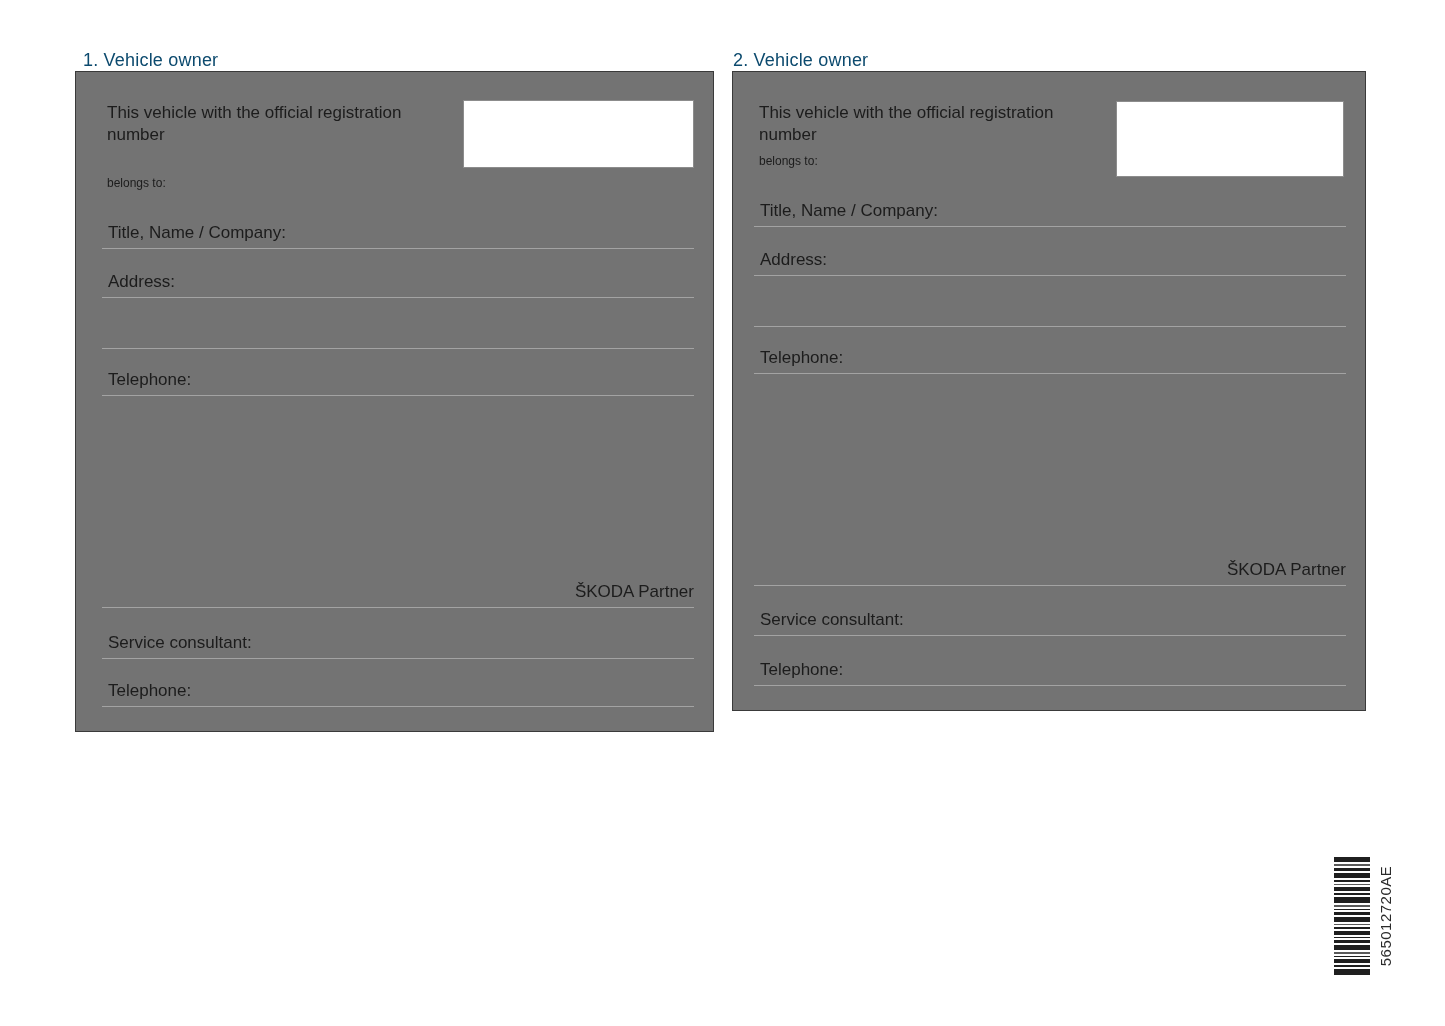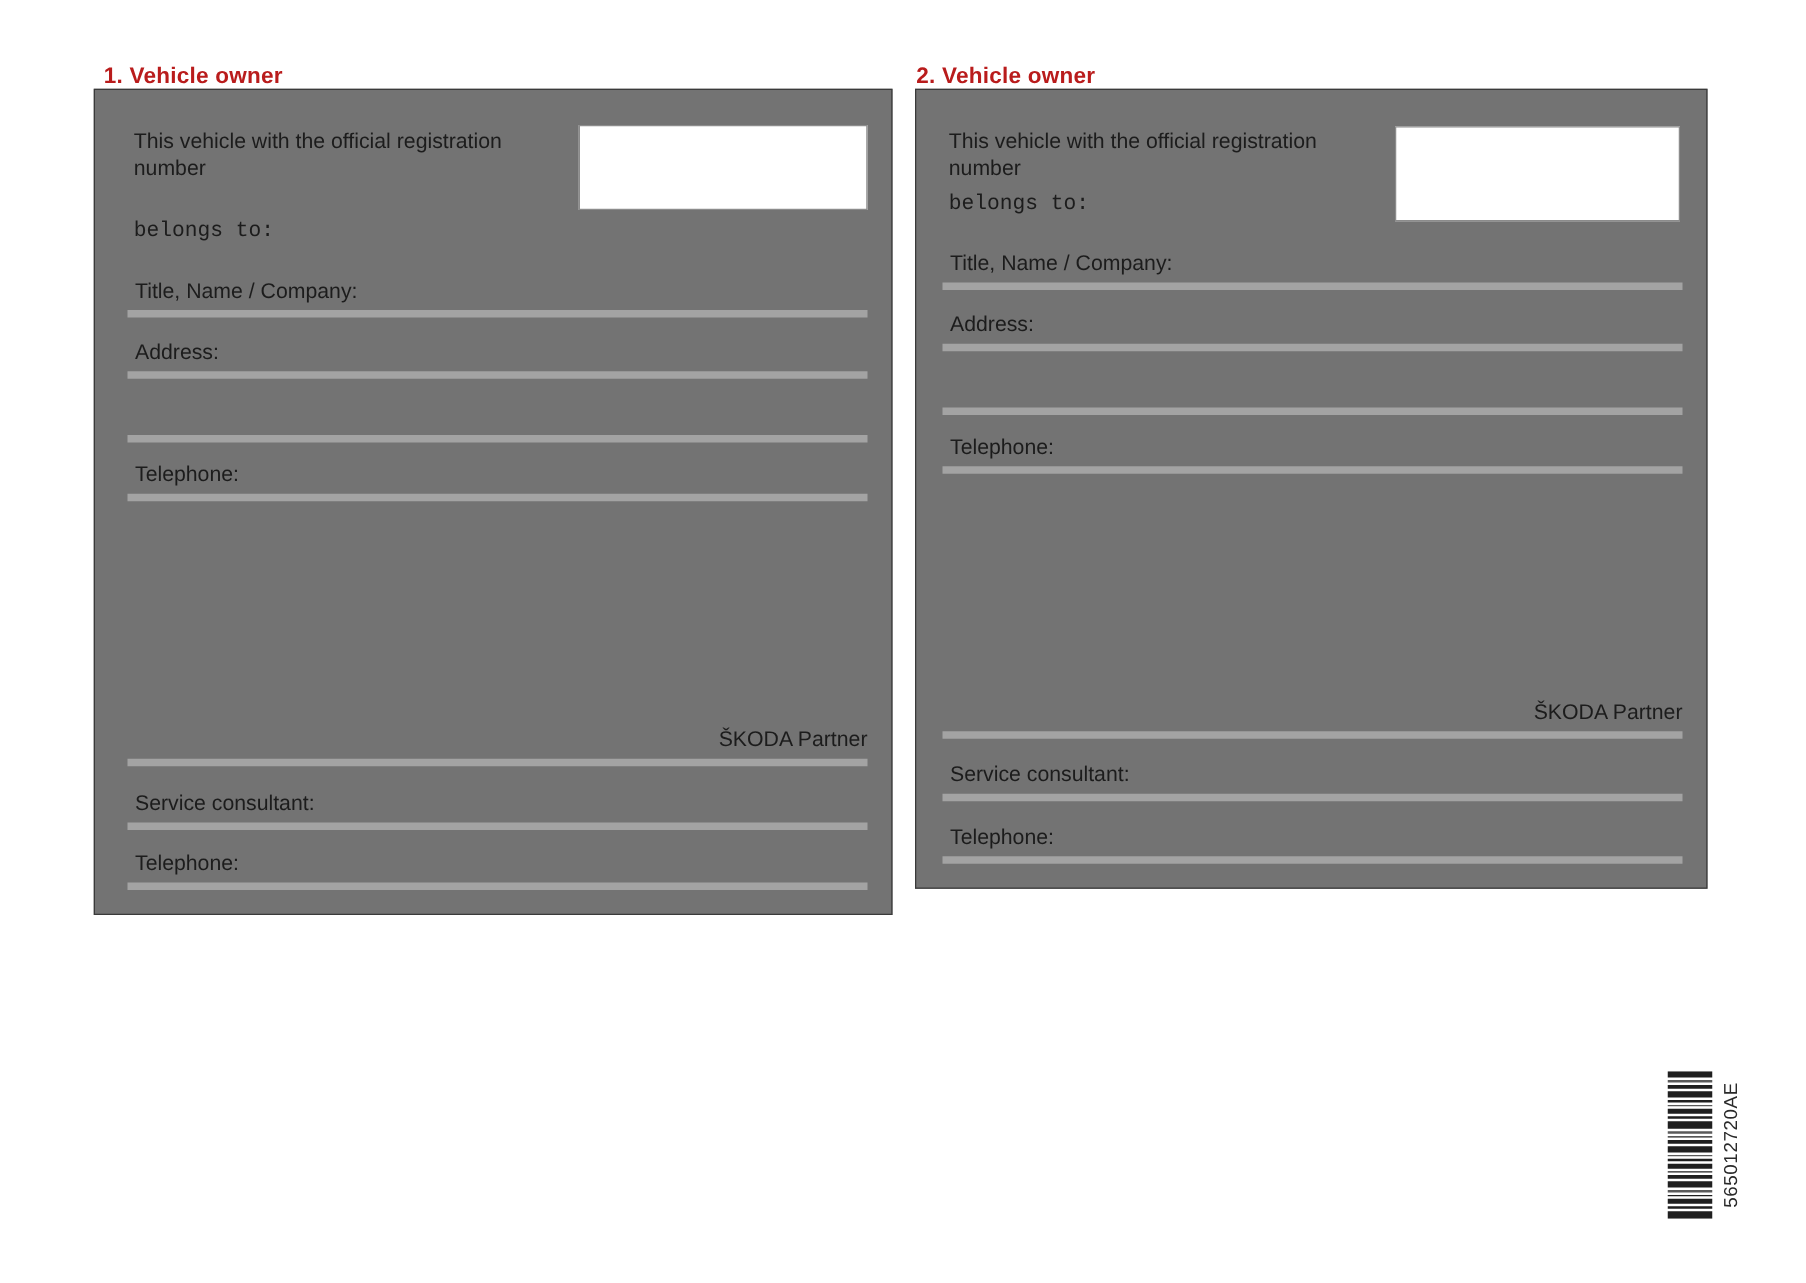--- a/index.html
+++ b/index.html
@@ -9,22 +9,22 @@
     height: 1026px;
     background: #ffffff;
     font-family: "Liberation Sans", sans-serif;
     color: #1c1c1c;
     overflow: hidden;
   }
   .section-heading {
     position: absolute;
     top: 50px;
     font-size: 18px;
-    font-weight: bold;
-    color: #b91c1c;
+    font-weight: normal;
+    color: #0c4a6e;
     letter-spacing: 0.2px;
     white-space: nowrap;
   }
   .card {
     position: absolute;
     top: 71px;
     box-sizing: border-box;
     border: 1.5px solid #3a3a3a;
     background: #737373;
   }
@@ -35,38 +35,37 @@
     position: absolute;
     left: 31px;
     top: 30px;
     font-size: 17px;
     line-height: 22px;
     white-space: nowrap;
   }
   .belongs {
     position: absolute;
     left: 31px;
-    font-size: 17px;
-    white-space: nowrap;
-    font-family: Liberation Mono, monospace;
+    font-size: 12px;
+    white-space: nowrap;
   }
   .reg-box {
     position: absolute;
     box-sizing: border-box;
     border: 1px solid #8c8c8c;
     background: #ffffff;
     font-size: 17px;
     padding: 4px 8px;
   }
   .frow {
     position: absolute;
     left: 26px;
     width: 592px;
     height: 30px;
-    border-bottom: 6px solid #a3a3a3;
+    border-bottom: 1px solid #a3a3a3;
   }
   .frow .lbl {
     position: absolute;
     left: 6px;
     bottom: 5px;
     font-size: 17px;
     white-space: nowrap;
   }
   .frow.center .lbl {
     left: 0;

